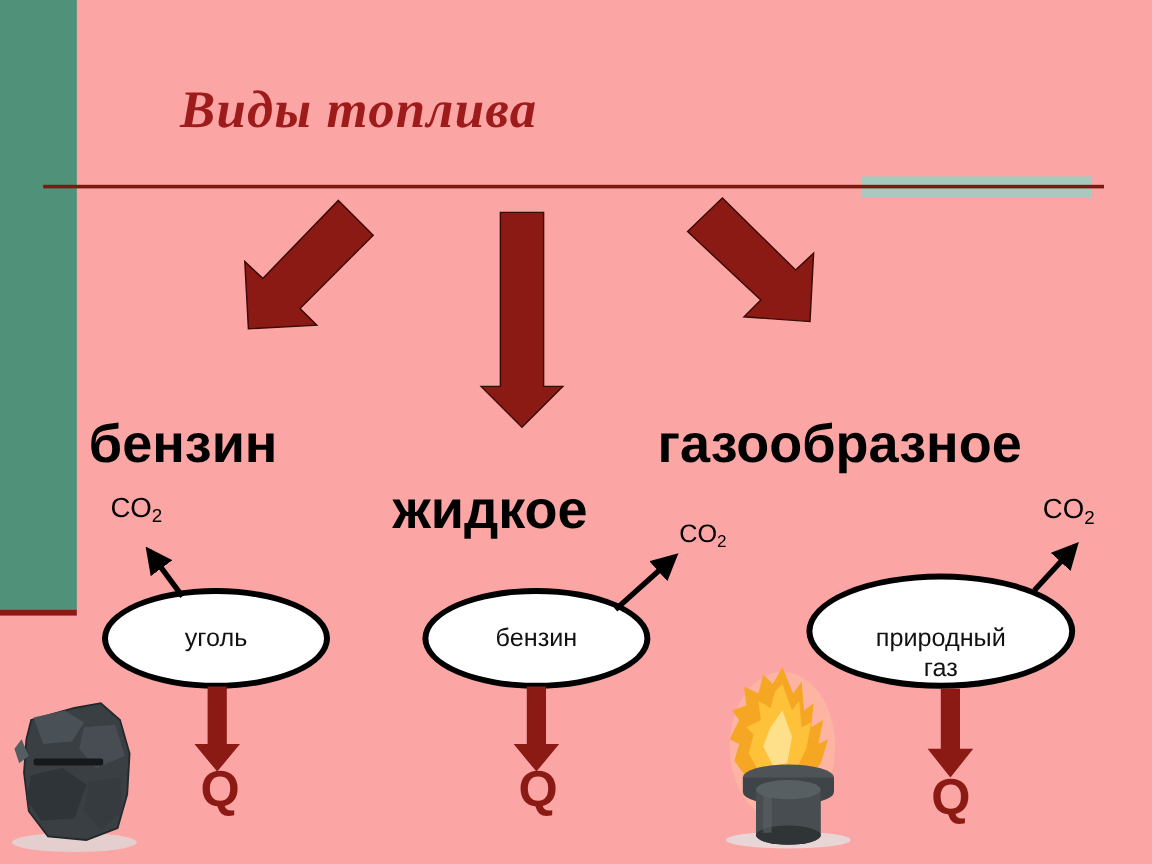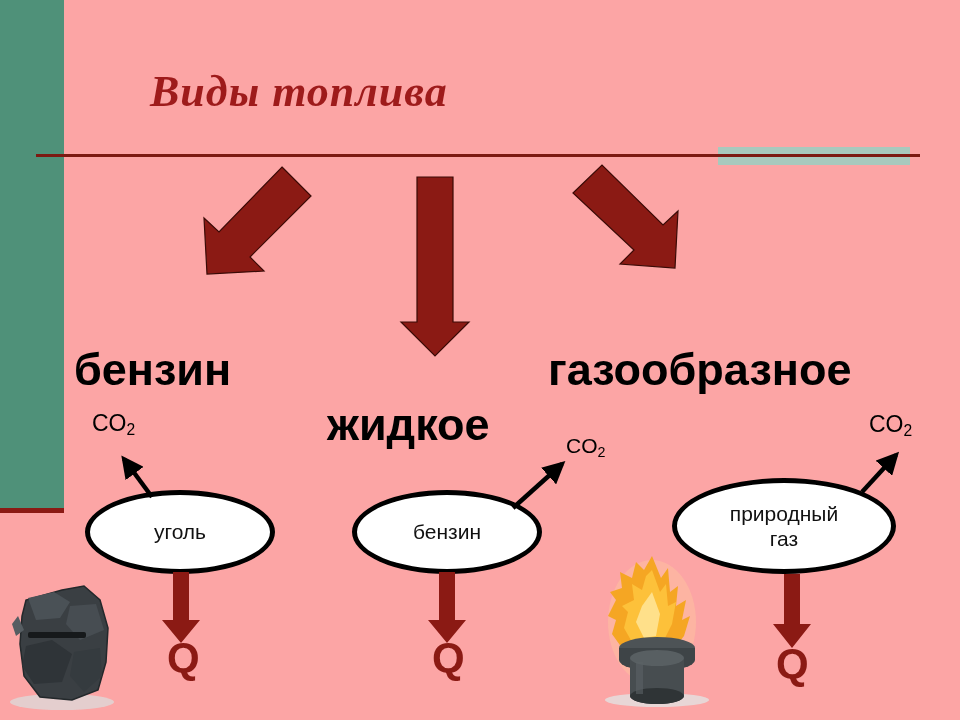--- a/index.html
+++ b/index.html
@@ -106,21 +106,21 @@
     align-items: center;
     justify-content: center;
     text-align: center;
     font-size: 21px;
     color: #111111;
     line-height: 1.2;
     box-sizing: border-box;
   }
   .node-coal { left: 85px;  top: 490px; width: 190px; height: 84px; }
   .node-fuel { left: 352px; top: 490px; width: 190px; height: 84px; }
-  .node-gas  { left: 672px; top: 478px; width: 224px; height: 96px; }
+  .node-gas  { left: 672px; top: 478px; width: 224px; height: 96px; align-items: flex-end; }
 
   
   .q-label {
     position: absolute;
     font-weight: bold;
     font-size: 42px;
     color: #8b1a14;
   }
   .q-left  { left: 167px; top: 634px; }
   .q-mid   { left: 432px; top: 634px; }

